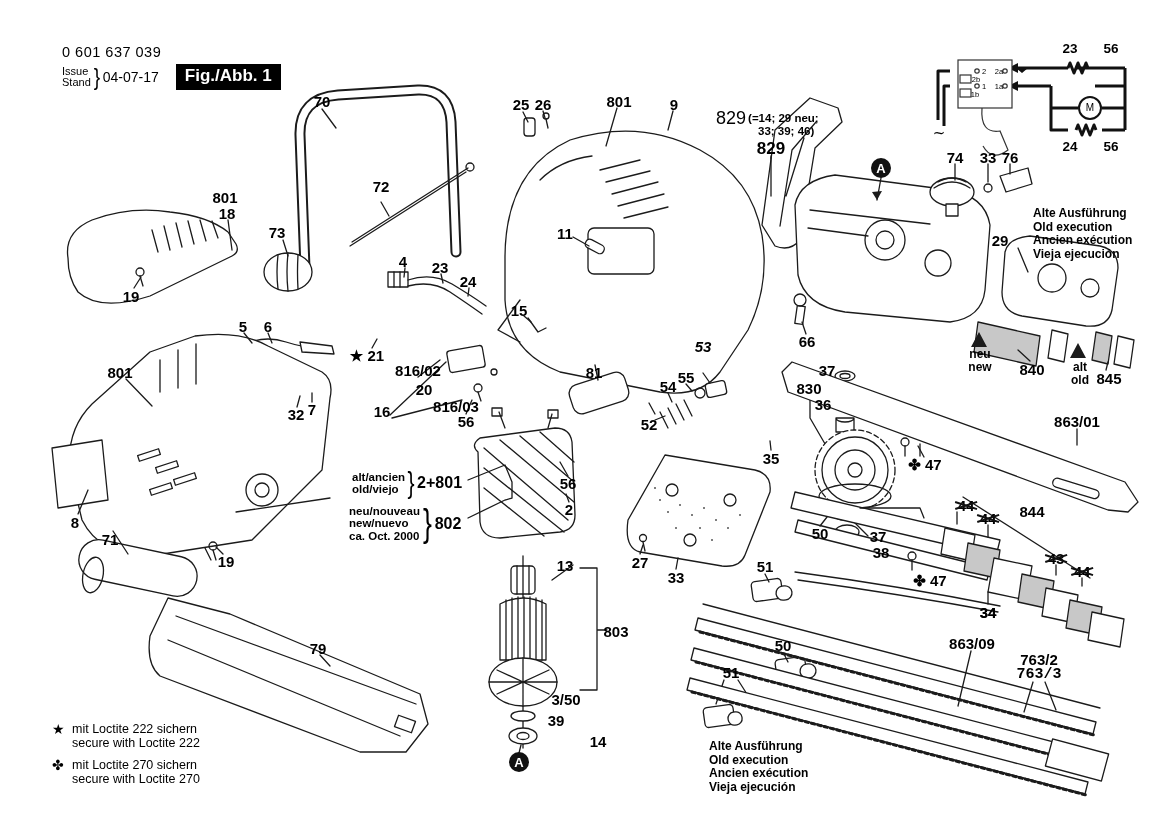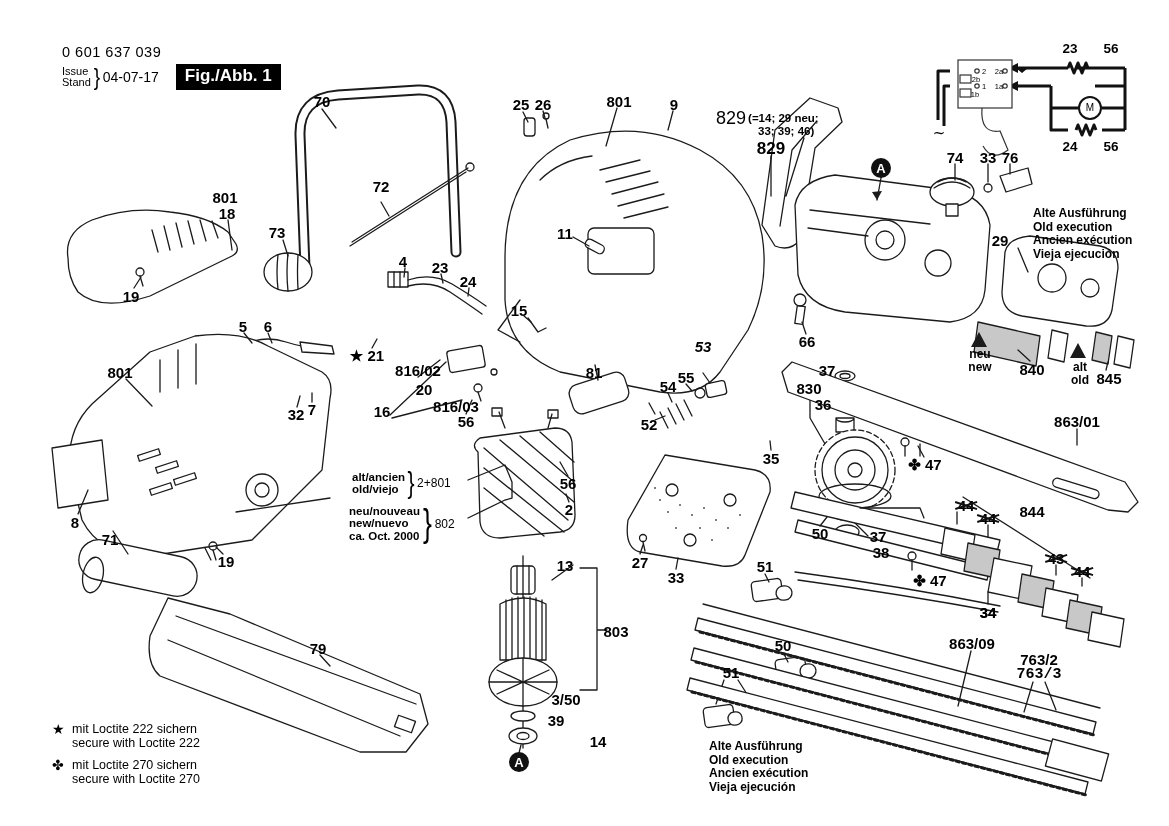--- a/index.html
+++ b/index.html
@@ -23,21 +23,21 @@
   .brace{font-size:24px;font-weight:normal;margin:0 2px;transform:scaleX(.8);}
   .date{font-size:14px;margin-right:17px;}
   .figbox{background:#000;color:#fff;font-weight:bold;font-size:17px;padding:2px 9px 4px 9px;}
   .note{position:absolute;font-weight:bold;font-size:12px;line-height:13.5px;}
   .note.plain{font-weight:normal;}
   .note829{position:absolute;left:716px;top:112px;font-weight:bold;font-size:11.5px;line-height:12.5px;}
   .note829 .ref{font-weight:normal;font-size:18px;vertical-align:-2px;margin-right:2px;}
   .variant{position:absolute;display:flex;align-items:center;}
   .variant .lines{font-weight:bold;font-size:11.5px;line-height:12.5px;}
   .variant .vbrace{font-size:30px;font-weight:normal;transform:scaleX(.7);margin:0 1px;}
-  .variant .ref{font-weight:normal;font-size:12px;}
+  .variant .ref{font-weight:bold;font-size:16px;}
   .legend{position:absolute;left:52px;top:722px;font-size:12.5px;line-height:14px;}
   .legend .row{display:flex;margin-bottom:8px;}
   .legend .sym{width:20px;font-size:14px;}
   .arrowtxt{position:absolute;font-weight:bold;font-size:12px;line-height:13px;text-align:center;
             transform:translate(-50%,0);}
   .ctext{font:bold 13.5px "Liberation Sans",sans-serif;fill:#000;text-anchor:middle;}
   .cpin{font:7.5px "Liberation Sans",sans-serif;fill:#000;text-anchor:middle;}
   .cac{font:15px "DejaVu Sans",sans-serif;fill:#000;text-anchor:middle;}
 </style>
 </head>

